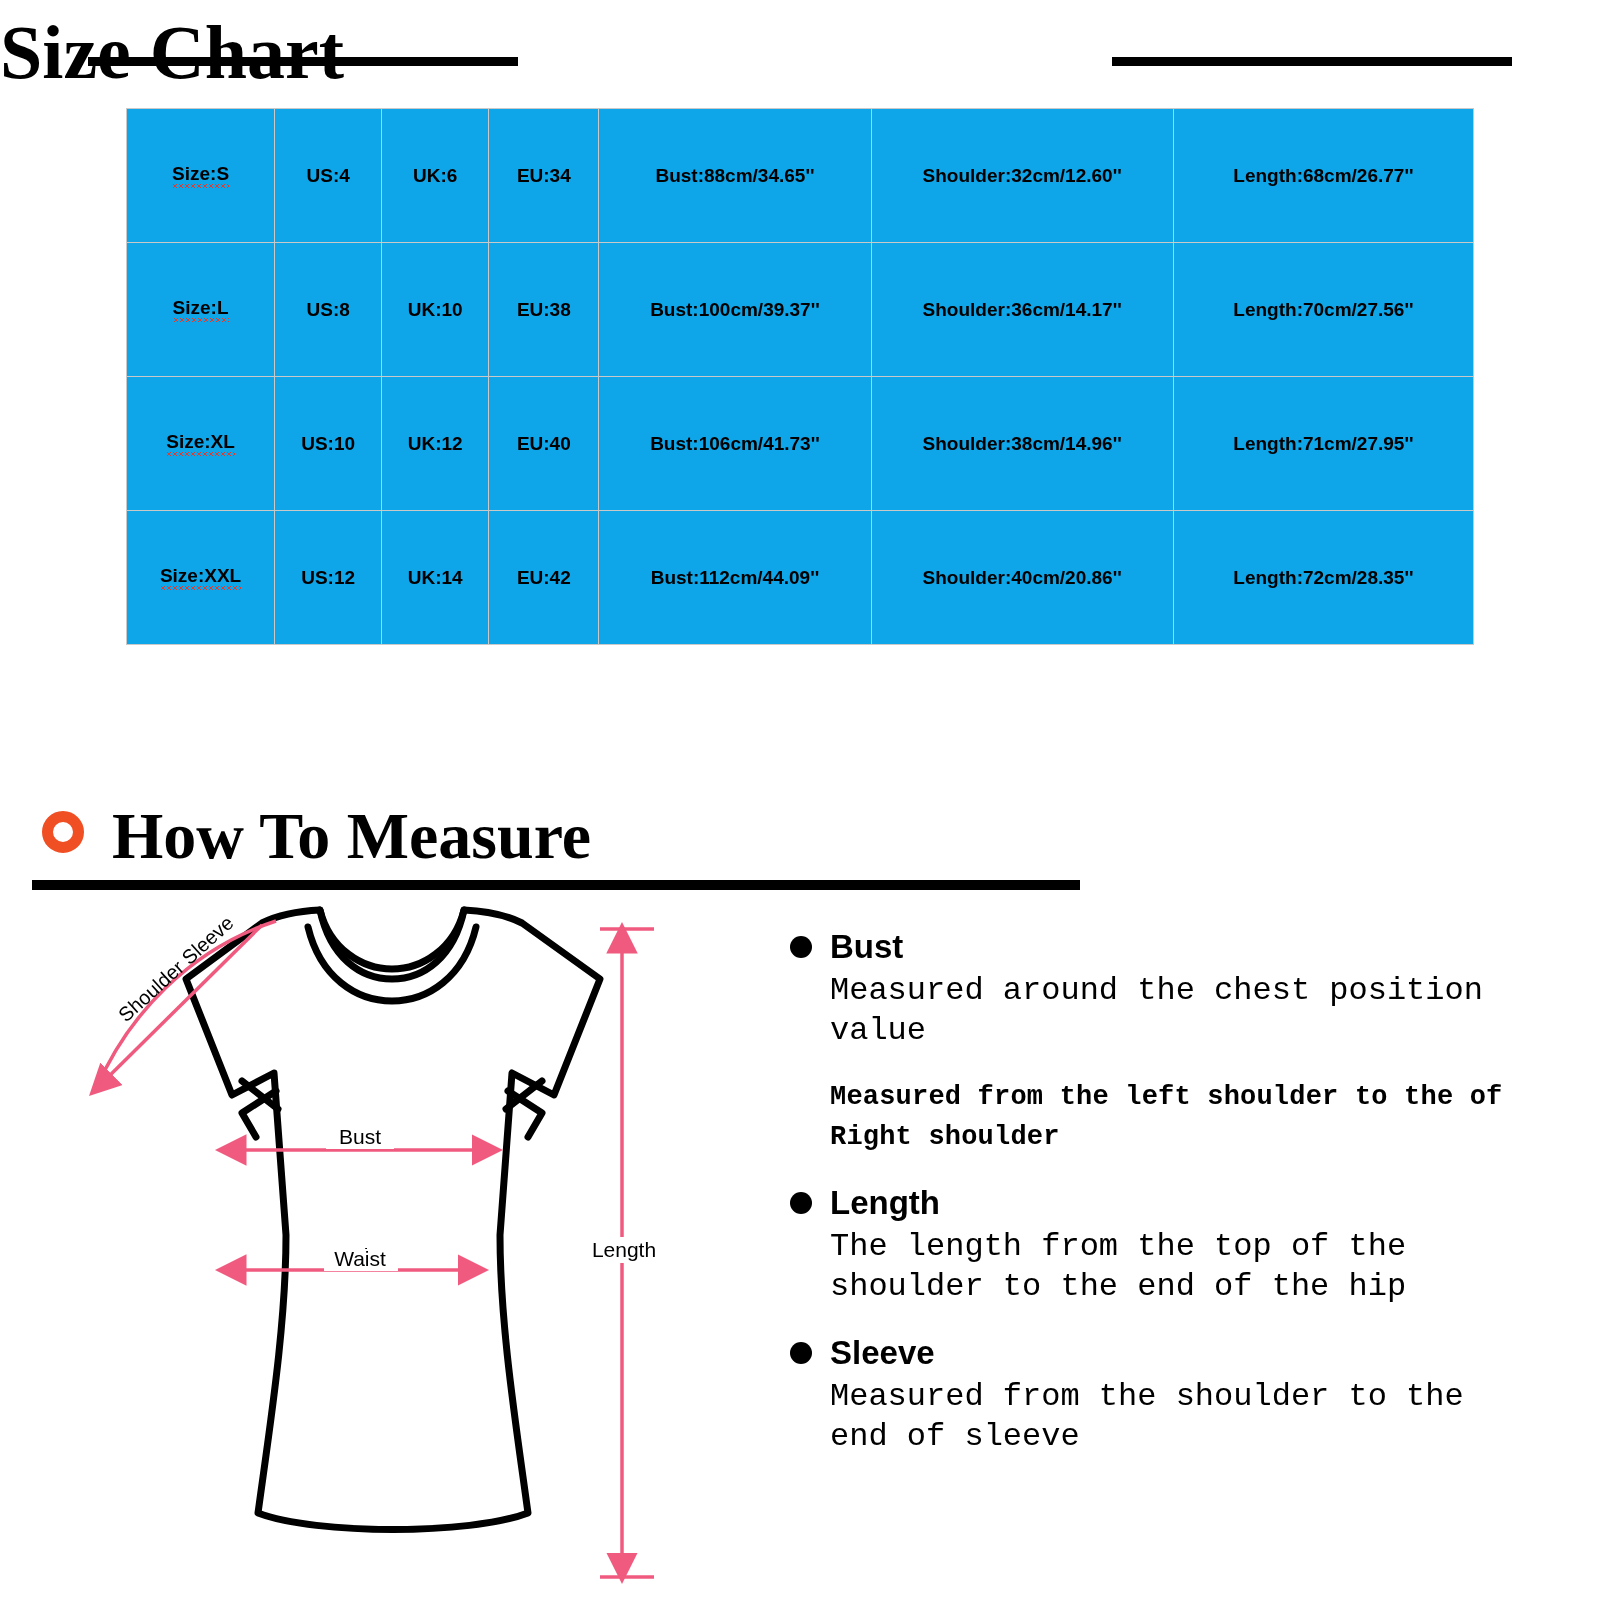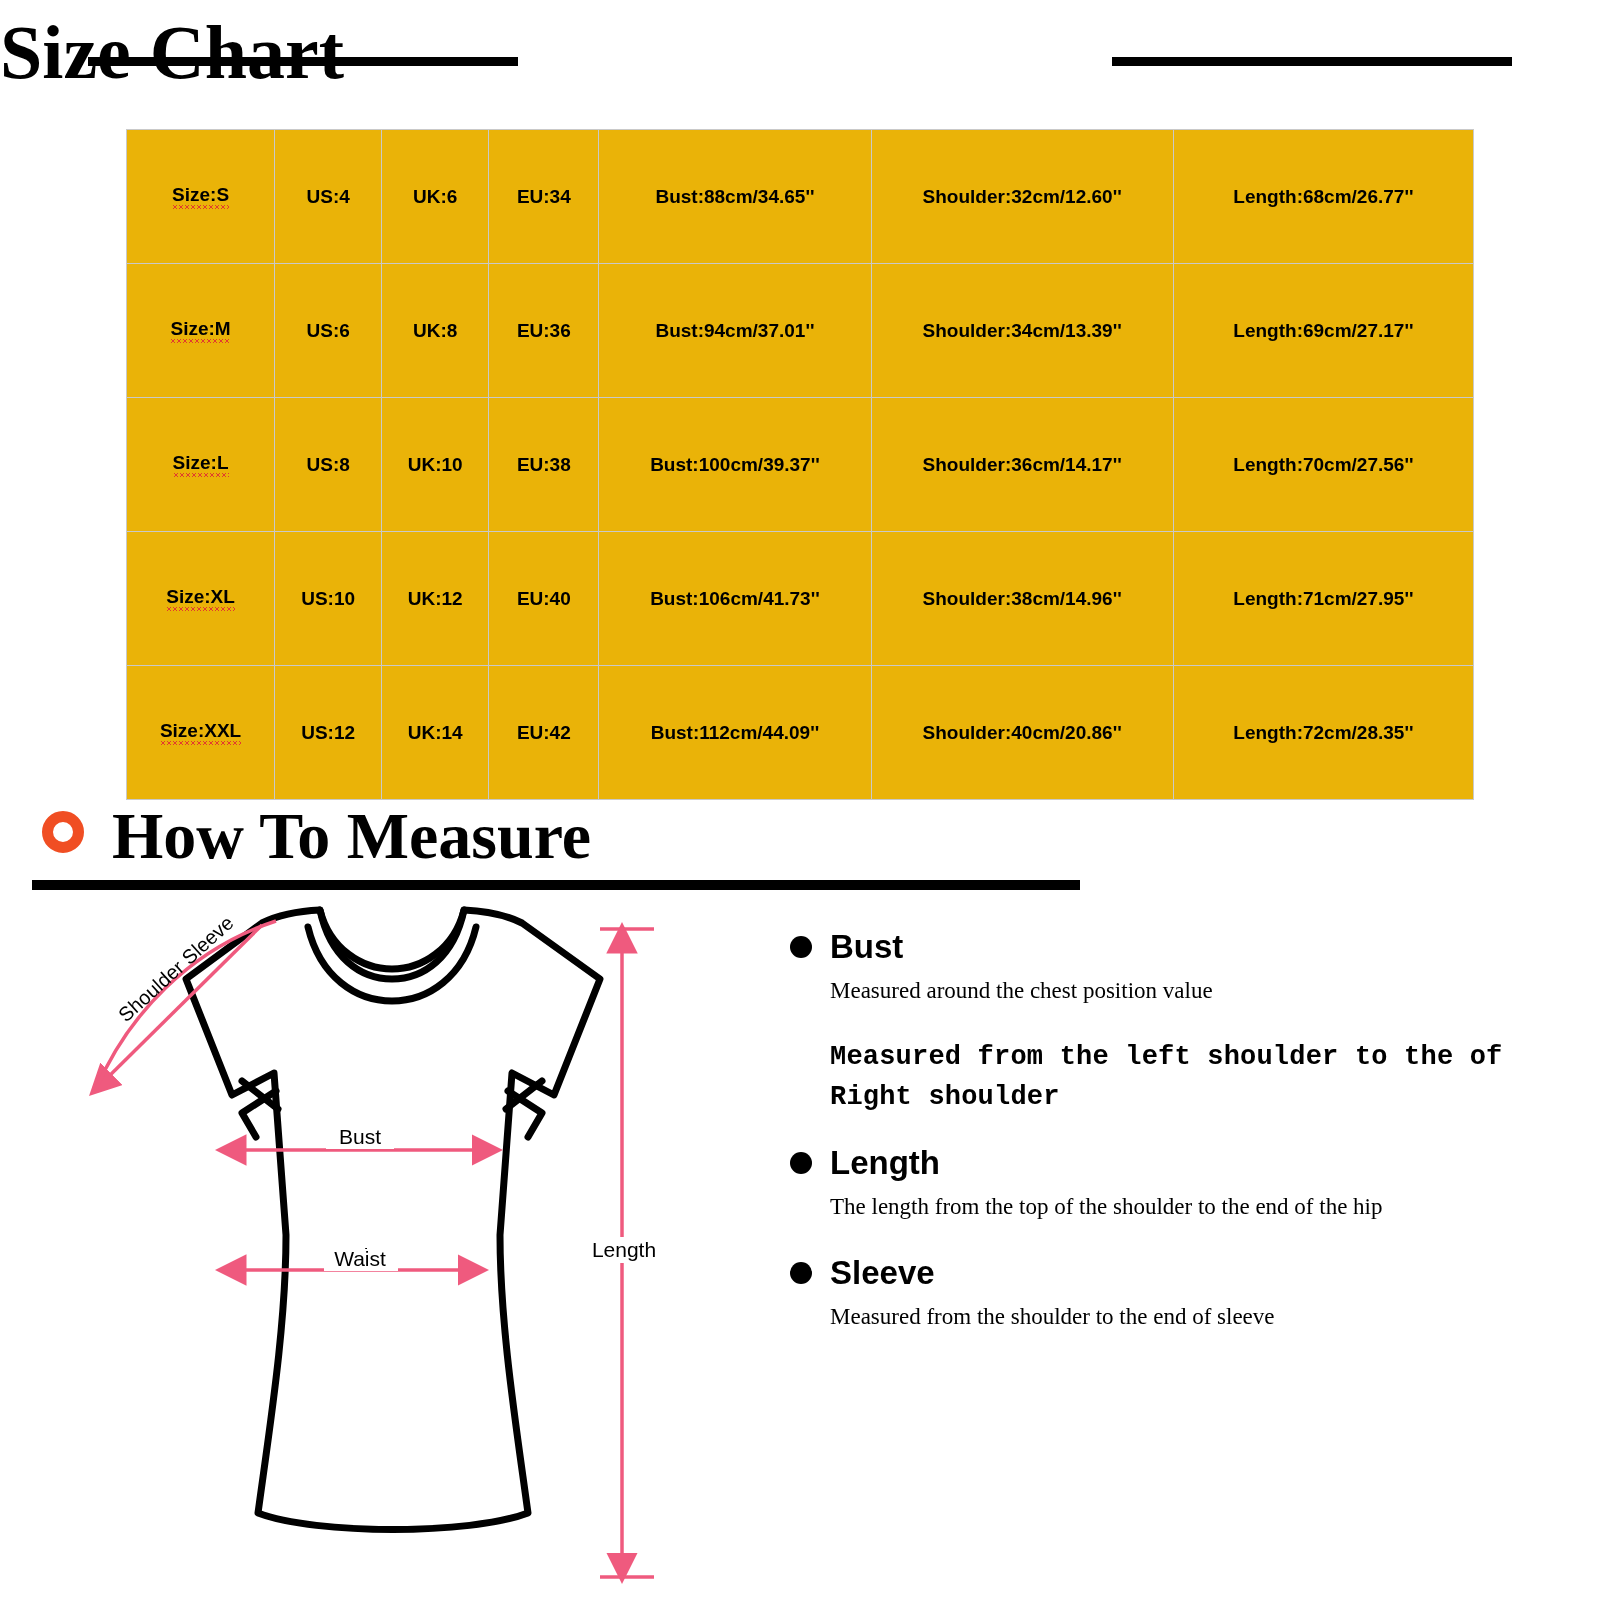--- a/index.html
+++ b/index.html
@@ -46,22 +46,21 @@
   .size-table-wrap {
     position: absolute;
     left: 126px;
     top: 108px;
     width: 1348px;
   }
   table.size-table {
     border-collapse: collapse;
     table-layout: fixed;
     width: 100%;
-    background: #eab308;
-    margin-top: 21px;
+    background: #0ea5e9;
   }
   table.size-table td {
     border: 1px solid #c9c9c9;
     height: 133px;
     text-align: center;
     vertical-align: middle;
     font-size: 19px;
     font-weight: 700;
     color: #000;
     padding: 0 4px;
@@ -158,22 +157,22 @@
     background: #000;
     flex: none;
   }
   .def-term {
     font-family: "Liberation Sans", sans-serif;
     font-size: 33px;
     font-weight: 700;
     line-height: 40px;
   }
   .def-desc {
-    font-family: Liberation Serif, serif;
-    font-size: 23px;
+    font-family: Liberation Mono, monospace;
+    font-size: 32px;
     line-height: 40px;
     margin: 4px 0 0 40px;
     max-width: 700px;
   }
   .def-desc.mono {
     font-family: "Liberation Mono", monospace;
     font-size: 27px;
     letter-spacing: 0.2px;
     font-weight: bold;
   }
@@ -200,29 +199,20 @@
     </colgroup>
     <tbody>
       <tr>
         <td><span class="squiggle">Size:S</span></td>
         <td>US:4</td>
         <td>UK:6</td>
         <td>EU:34</td>
         <td>Bust:88cm/34.65''</td>
         <td>Shoulder:32cm/12.60''</td>
         <td>Length:68cm/26.77''</td>
-      </tr>
-      <tr>
-        <td><span class="squiggle">Size:M</span></td>
-        <td>US:6</td>
-        <td>UK:8</td>
-        <td>EU:36</td>
-        <td>Bust:94cm/37.01''</td>
-        <td>Shoulder:34cm/13.39''</td>
-        <td>Length:69cm/27.17''</td>
       </tr>
       <tr>
         <td><span class="squiggle">Size:L</span></td>
         <td>US:8</td>
         <td>UK:10</td>
         <td>EU:38</td>
         <td>Bust:100cm/39.37''</td>
         <td>Shoulder:36cm/14.17''</td>
         <td>Length:70cm/27.56''</td>
       </tr>

